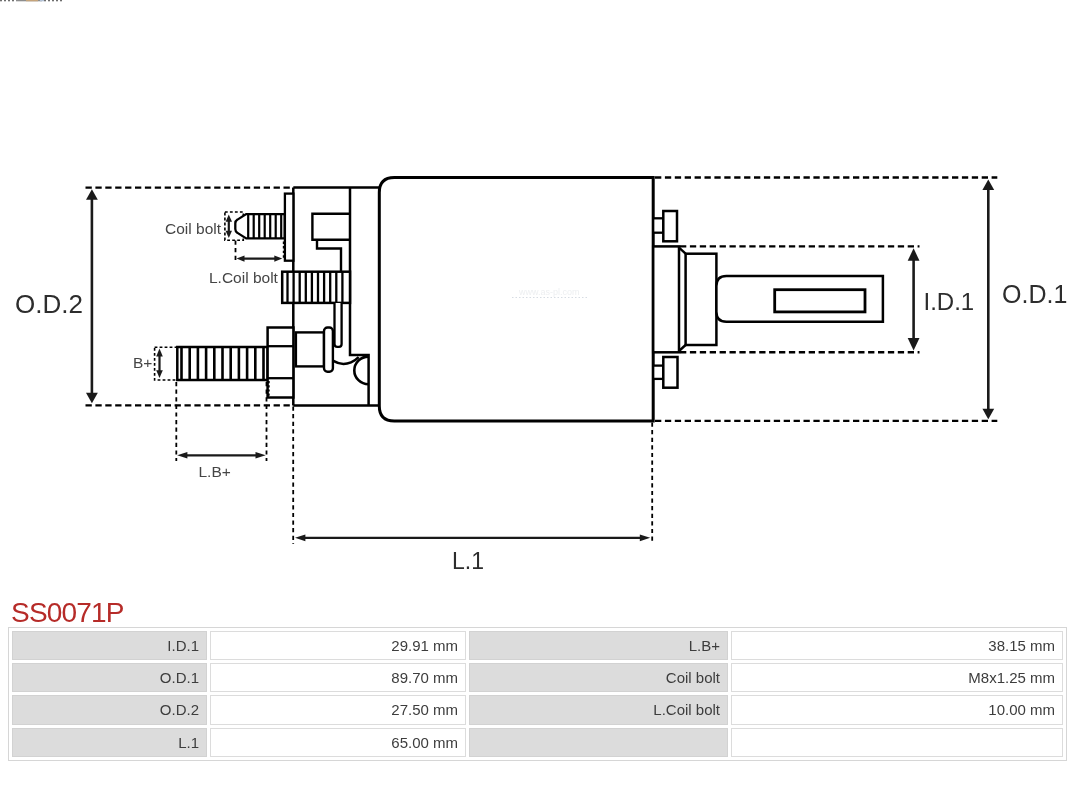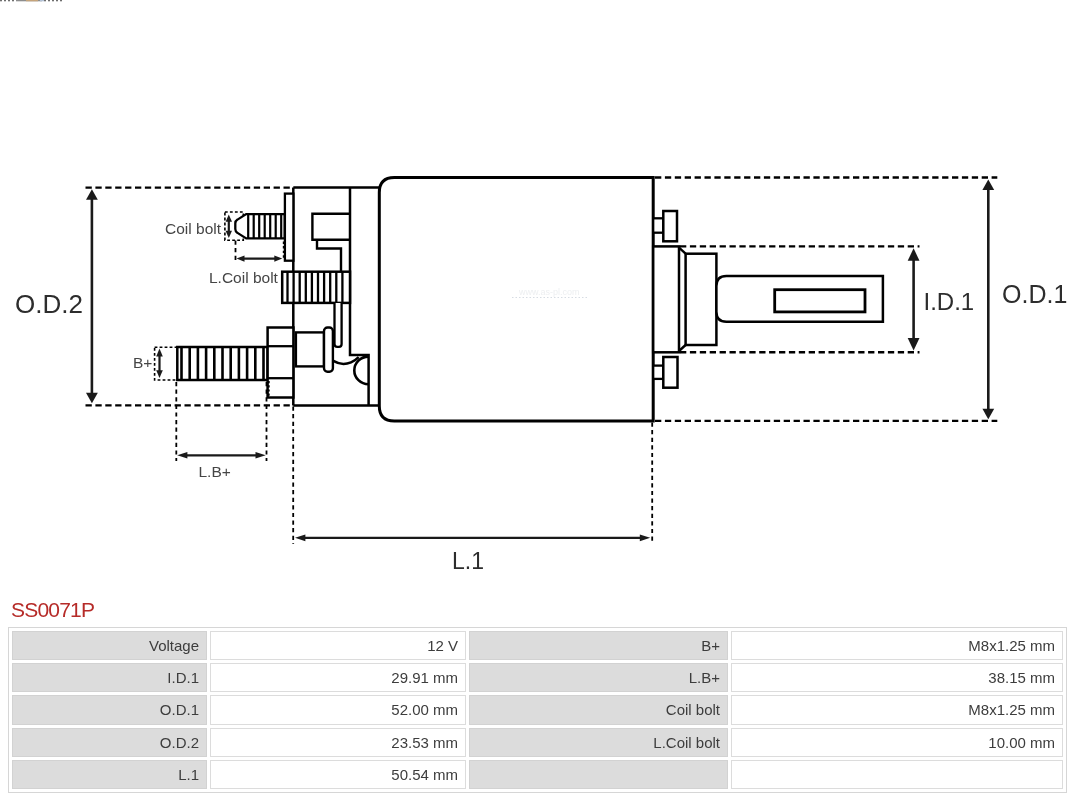--- a/index.html
+++ b/index.html
@@ -1,18 +1,18 @@
 <!DOCTYPE html>
 <html><head>
 <meta charset="utf-8">
 <style>
 html,body{margin:0;padding:0;background:#fff;width:1080px;height:799px;overflow:hidden;}
 body{font-family:"Liberation Sans",sans-serif;position:relative;}
 #diagram{position:absolute;left:0;top:0;}
-#title{position:absolute;left:11px;top:599px;font-size:21px;letter-spacing:-0.8px;color:#b62b28;line-height:1;}
+#title{position:absolute;left:11px;top:599px;font-size:28px;letter-spacing:-0.8px;color:#b62b28;line-height:1;}
 #tbl{position:absolute;left:8px;top:627px;border-collapse:separate;border-spacing:3px;border:1px solid #d6d6d6;}
 #tbl td{height:27.2px;font-size:15px;color:#3d3d3d;text-align:right;padding:0 7px 0 0;}
 #tbl td.g{background:#dcdcdc;border:1px solid #d2d2d2;}
 #tbl td.w{background:#ffffff;border:1px solid #dcdcdc;}
 </style>
 </head>
 <body>
 <svg id="diagram" width="1080" height="599" viewBox="0 0 1080 599">
 
 <g>
@@ -180,44 +180,38 @@
 </svg>
 <div id="title">SS0071P</div>
 <table id="tbl">
 <colgroup>
       <col style="width:195px">
       <col style="width:256px">
       <col style="width:259px">
       <col style="width:332px">
     </colgroup>
 <tbody>
-      <tr>
-        <td class="g">Voltage</td>
-        <td class="w">12 V</td>
-        <td class="g">B+</td>
-        <td class="w">M8x1.25 mm</td>
-      </tr>
 <tr>
         <td class="g">I.D.1</td>
         <td class="w">29.91 mm</td>
         <td class="g">L.B+</td>
         <td class="w">38.15 mm</td>
       </tr>
 <tr>
         <td class="g">O.D.1</td>
-        <td class="w">52.00 mm</td>
+        <td class="w">89.70 mm</td>
         <td class="g">Coil bolt</td>
         <td class="w">M8x1.25 mm</td>
       </tr>
 <tr>
         <td class="g">O.D.2</td>
-        <td class="w">23.53 mm</td>
+        <td class="w">27.50 mm</td>
         <td class="g">L.Coil bolt</td>
         <td class="w">10.00 mm</td>
       </tr>
 <tr>
         <td class="g">L.1</td>
-        <td class="w">50.54 mm</td>
+        <td class="w">65.00 mm</td>
         <td class="g"></td>
         <td class="w"></td>
       </tr>
 </tbody>
   </table>
 
 </body></html>

